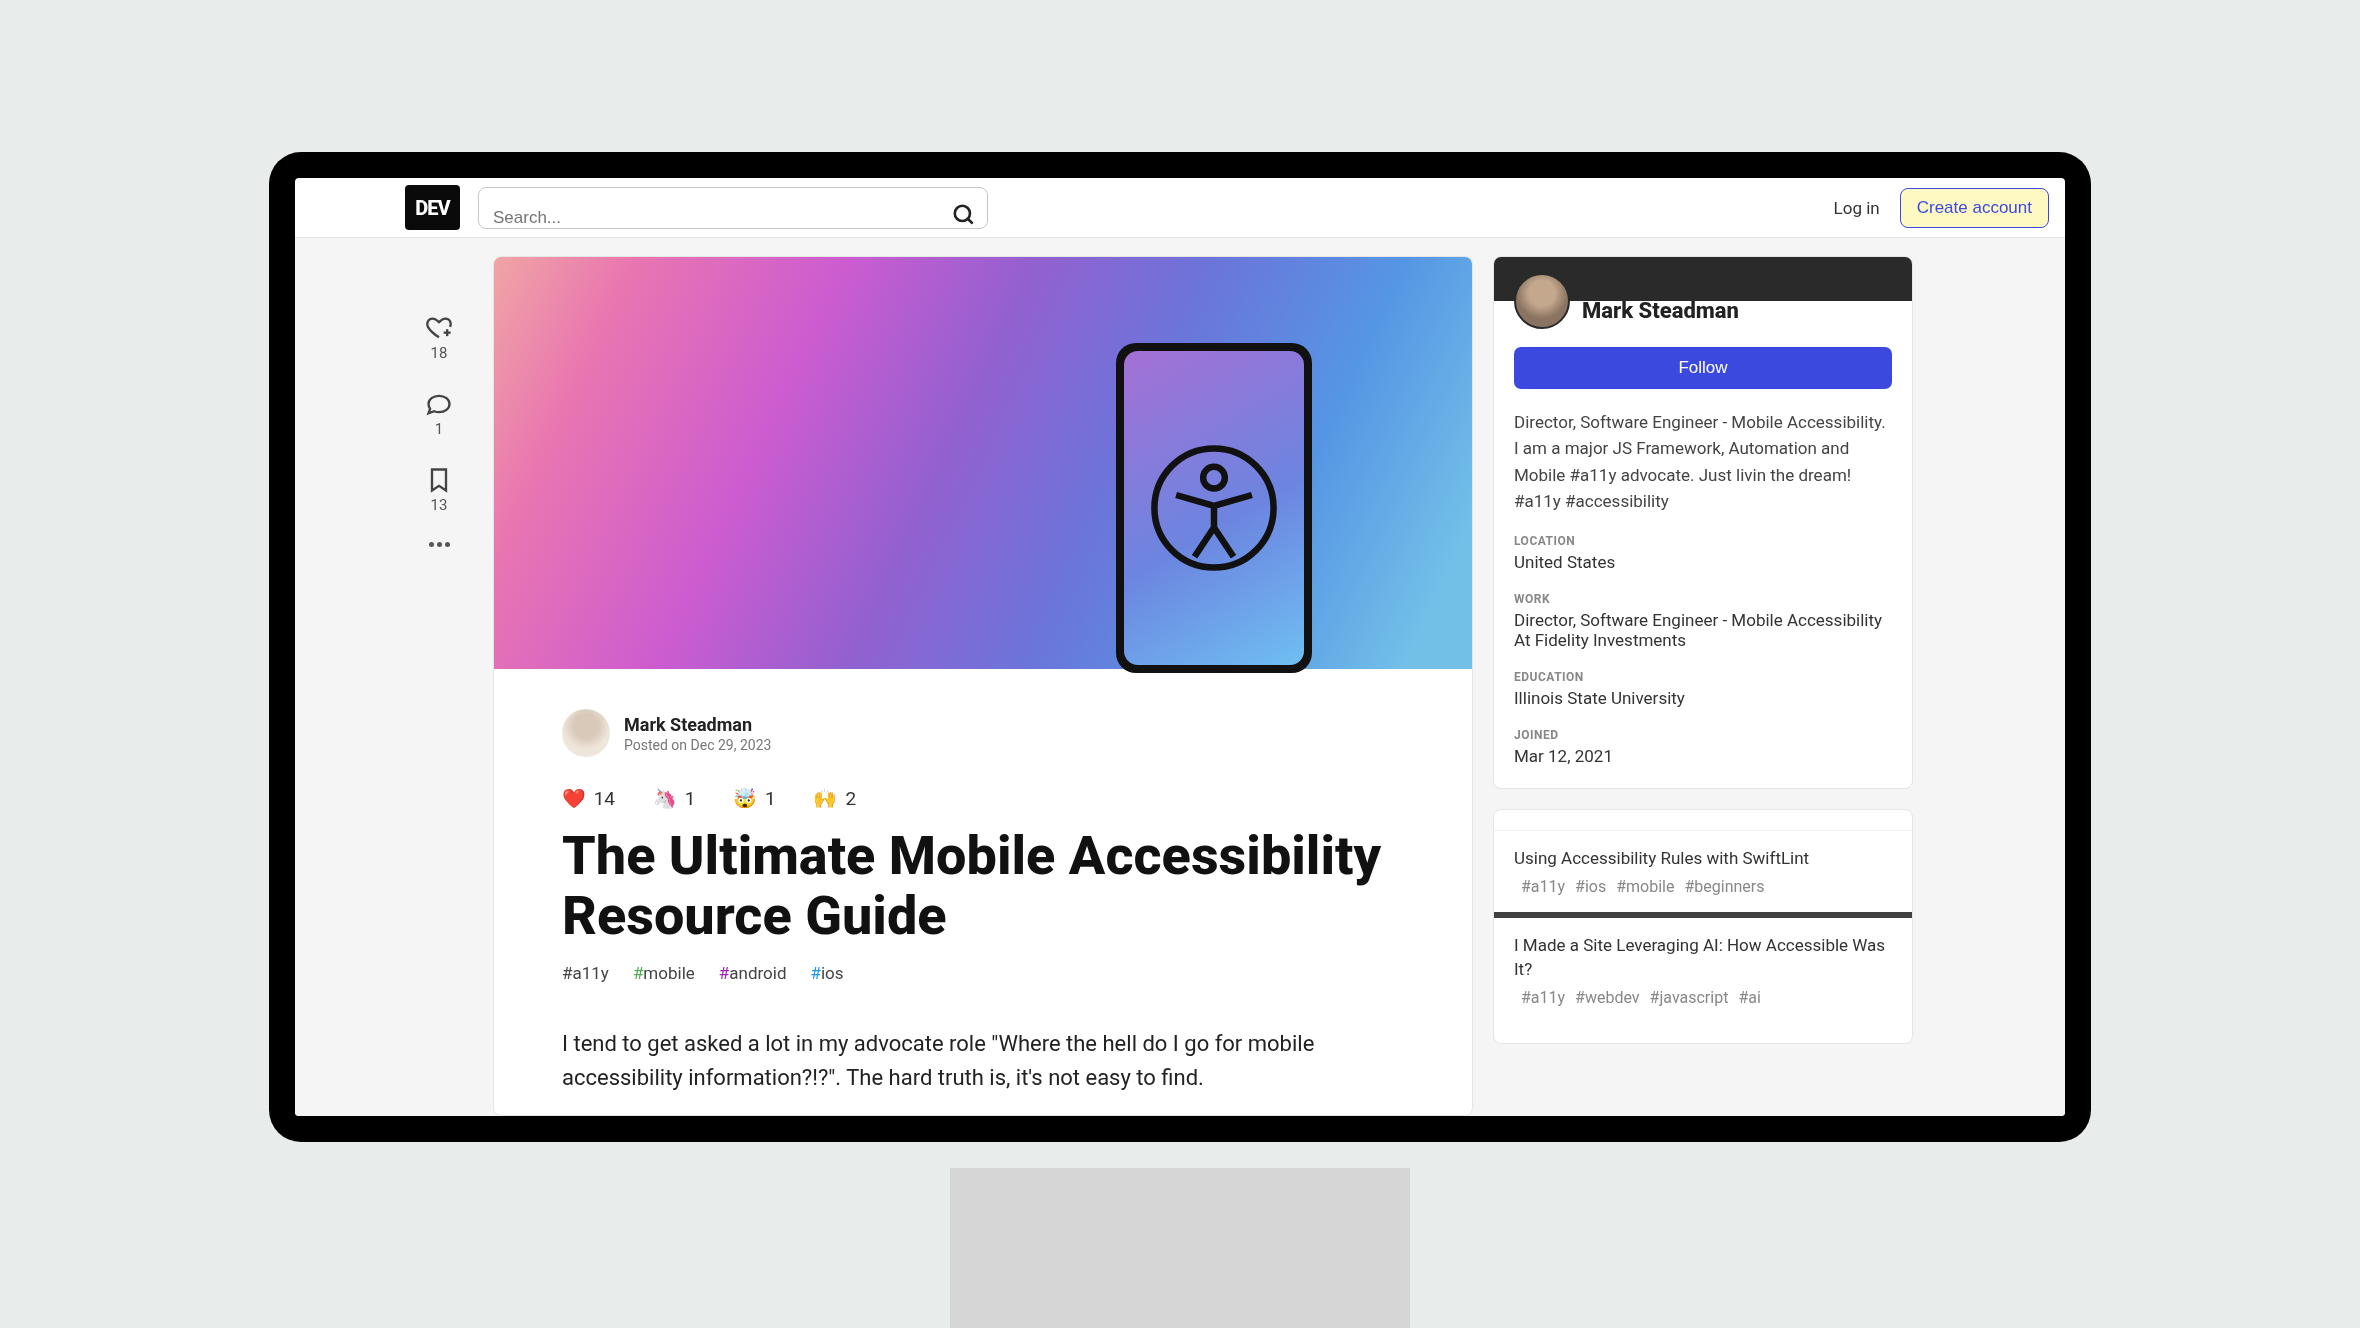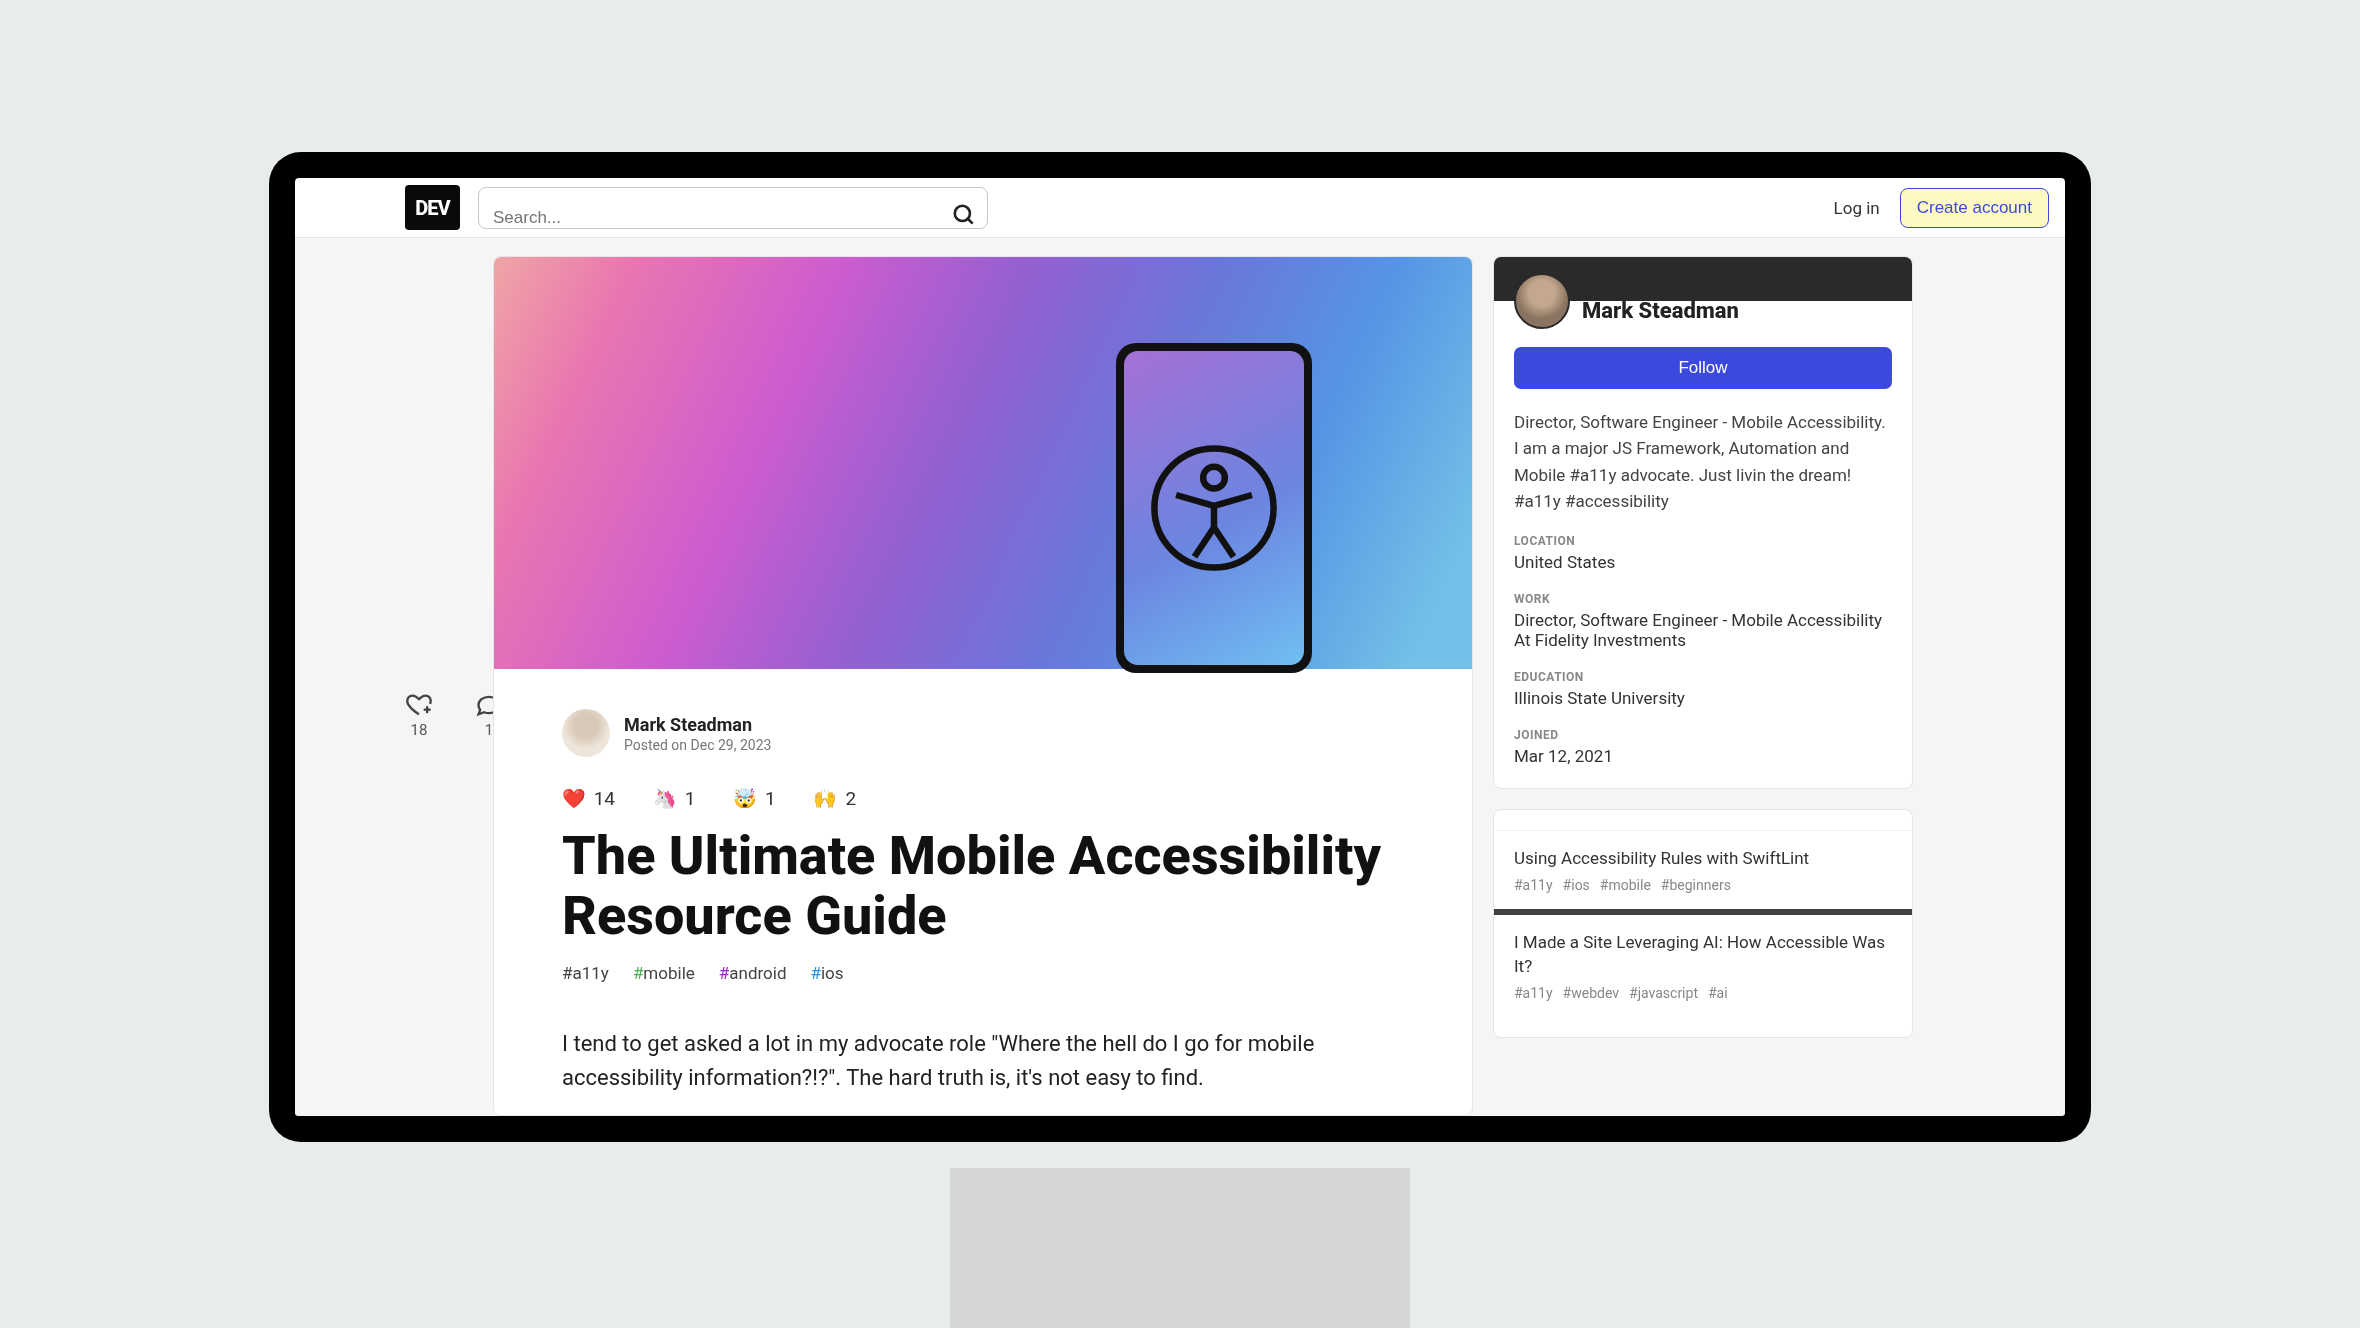--- a/index.html
+++ b/index.html
@@ -98,22 +98,23 @@
   display: flex;
   padding: 18px 110px 0 110px;
   gap: 20px;
   height: calc(100% - 60px);
   background: #f5f5f5;
   overflow: hidden;
 }
 .left-rail {
   width: 68px;
   display: flex;
+  flex-direction: column;
   align-items: center;
-  gap: 42px;
+  gap: 28px;
   padding-top: 58px;
 }
 .rail-item { display: flex; flex-direction: column; align-items: center; gap: 2px; cursor: pointer; }
 .rail-icon { width: 28px; height: 28px; stroke: #444; stroke-width: 2; fill: none; }
 .rail-count { font-size: 15px; color: #555; }
 .rail-more { display: flex; gap: 3px; }
 .rail-more span { width: 5px; height: 5px; background: #555; border-radius: 50%; }
 
 .main-col { width: 980px; }
 .article-card {
@@ -212,21 +213,21 @@
 .meta-block { margin-bottom: 20px; }
 .meta-label { font-size: 12px; font-weight: 700; color: #888; letter-spacing: 0.5px; margin-bottom: 4px; }
 .meta-value { font-size: 17px; color: #333; }
 
 .more-card { padding: 20px 0; }
 .more-title { font-size: 22px; font-weight: 700; padding: 0 20px 14px 20px; color: #222; }
 .more-title a { color: #3b49df; text-decoration: none; }
 .more-item { padding: 16px 20px; border-top: 6px solid #404040; cursor: pointer; }
 .more-item:first-of-type { border-top: 1px solid #f0f0f0; }
 .more-item-title { font-size: 17px; color: #333; margin-bottom: 6px; line-height: 1.4; }
-.more-item-tags { font-size: 14px; color: #888; }
+.more-item-tags { font-size: 16px; color: #888; margin-left: 7px; }
 .more-item-tags span { margin-right: 10px; }
 </style>
 </head>
 <body>
 
 <div class="monitor-stand"></div>
 <div class="monitor">
   <div class="screen">
 
     <div class="header">

